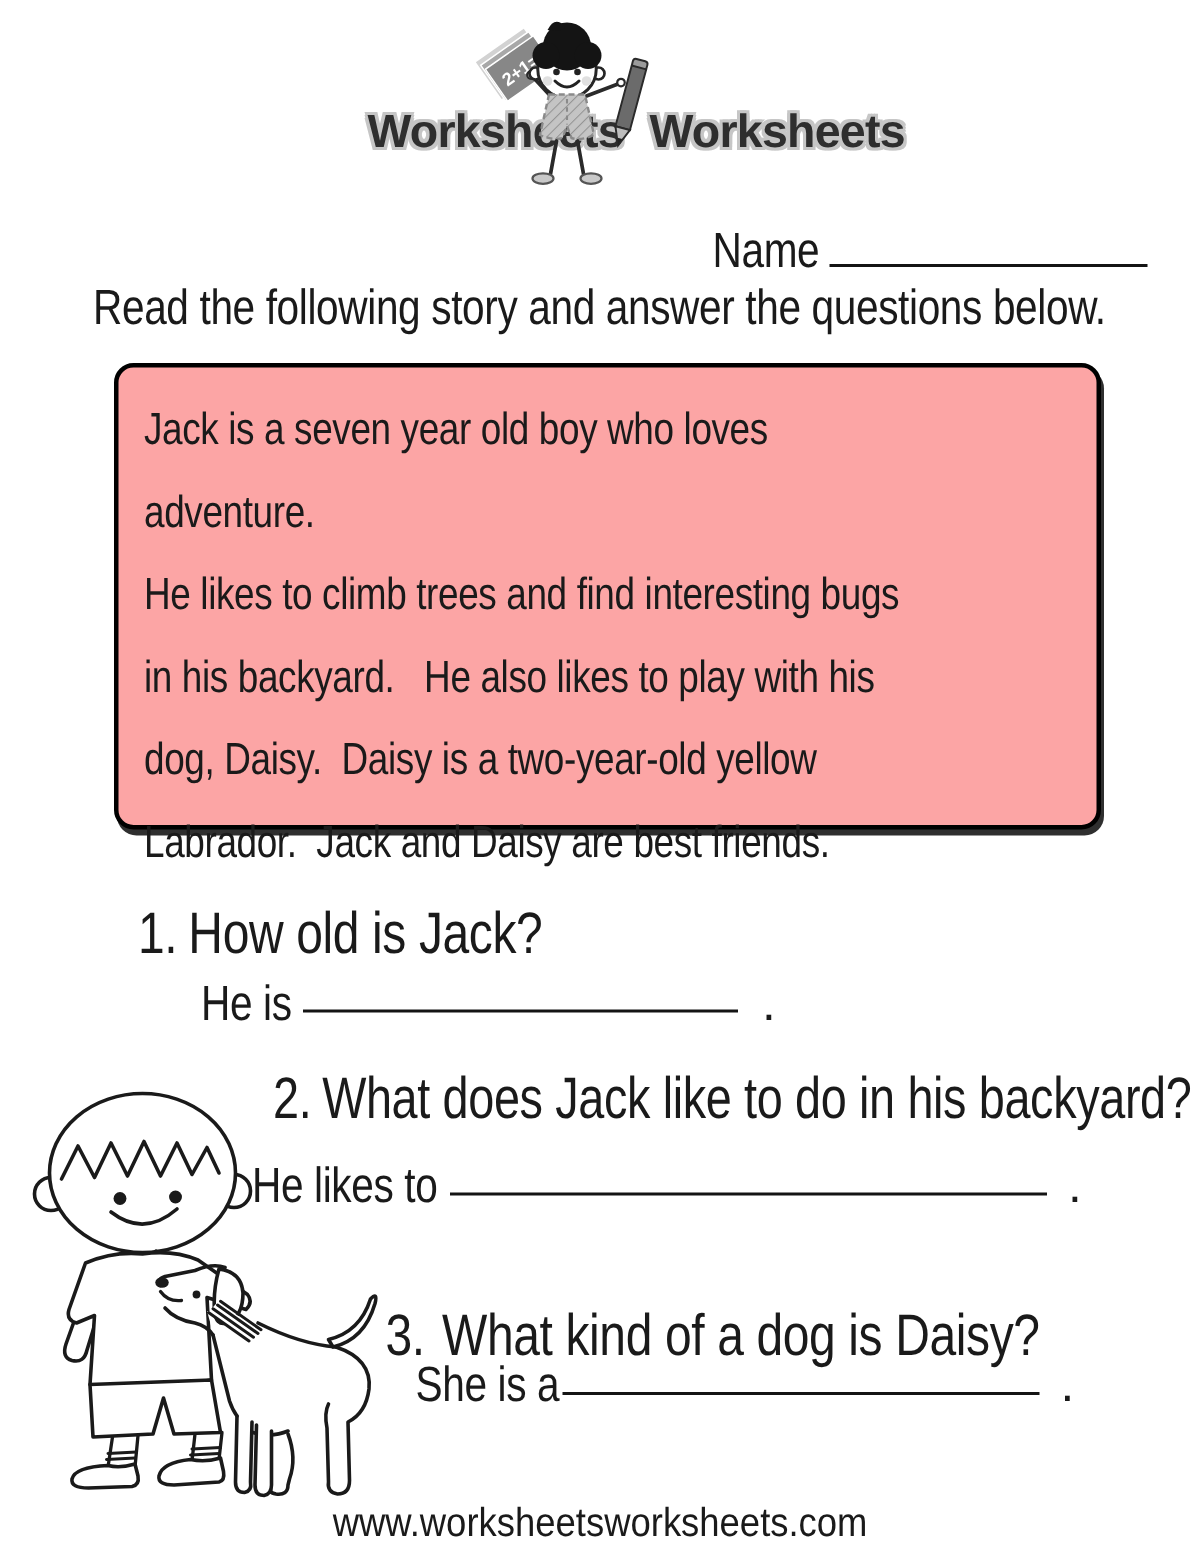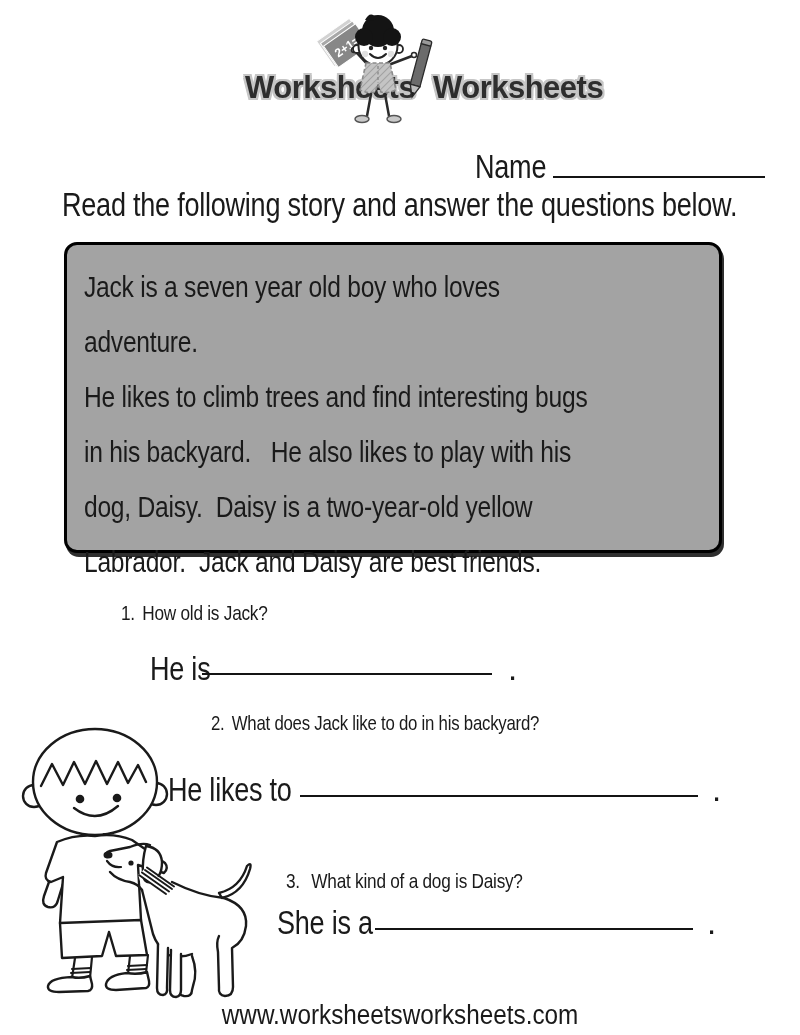--- a/index.html
+++ b/index.html
@@ -22,31 +22,31 @@
        0   -2px 0 #c6c6c6, 0    2px 0 #c6c6c6,
       -2px  0   0 #c6c6c6, 2px  0   0 #c6c6c6;
   }
 
   
   .blank-line { border-bottom:2.5px solid #141414; height:0; }
   .ws-text { font-size:33px; }
 
   
   .story-box {
-    left:64px; top:242px; width:658px; height:311px;
-    border:3px solid #000; border-radius:13px; background:#a3a3a3;
+    left:76px; top:242px; width:658px; height:311px;
+    border:3px solid #000; border-radius:13px; background:#fca5a5;
     box-shadow:2px 4px 0 #2f2f2f;
   }
   .story-text {
     position:absolute; left:17px; top:14px;
     font-size:30px; line-height:55px; white-space:pre-wrap;
     transform:scaleX(0.82); transform-origin:left top; letter-spacing:-0.3px;
   }
 
-  .q-label  { font-size:21px;margin-left:29px; }
+  .q-label  { font-size:39px; }
   .q-num    { margin-right:9px; }
   .footer-url { left:0; right:0; top:1000px; text-align:center; font-size:27px; }
   .footer-url span { display:inline-block; transform:scaleX(0.9); transform-origin:center top; }
   svg { display:block; }
 </style>
 </head>
 <body>
 
 <div>
 
@@ -126,21 +126,21 @@
 in his backyard.   He also likes to play with his
 dog, Daisy.  Daisy is a two-year-old yellow
 Labrador.  Jack and Daisy are best friends.</div>
   </div>
 
   <div class="abs q-label" style="left:92px; top:601px;">
     <span class="cond" style="display:inline-block;">
       <span class="q-num">1.</span><span>How old is Jack?</span>
     </span>
   </div>
-  <div class="abs ws-text" style="left:150px; top:650px;">
+  <div class="abs ws-text" style="left:134px; top:650px;">
     <span class="cond" style="display:inline-block;">He is</span>
   </div>
   <div class="abs blank-line" style="left:202px; top:673px; width:290px;"></div>
   <div class="abs ws-text" style="left:508px; top:650px;">.</div>
 
   <div class="abs q-label" style="left:182px; top:711px;">
     <span class="cond" style="display:inline-block; transform:scaleX(0.8);">
       <span class="q-num">2.</span><span>What does Jack like to do in his backyard?</span>
     </span>
   </div>

